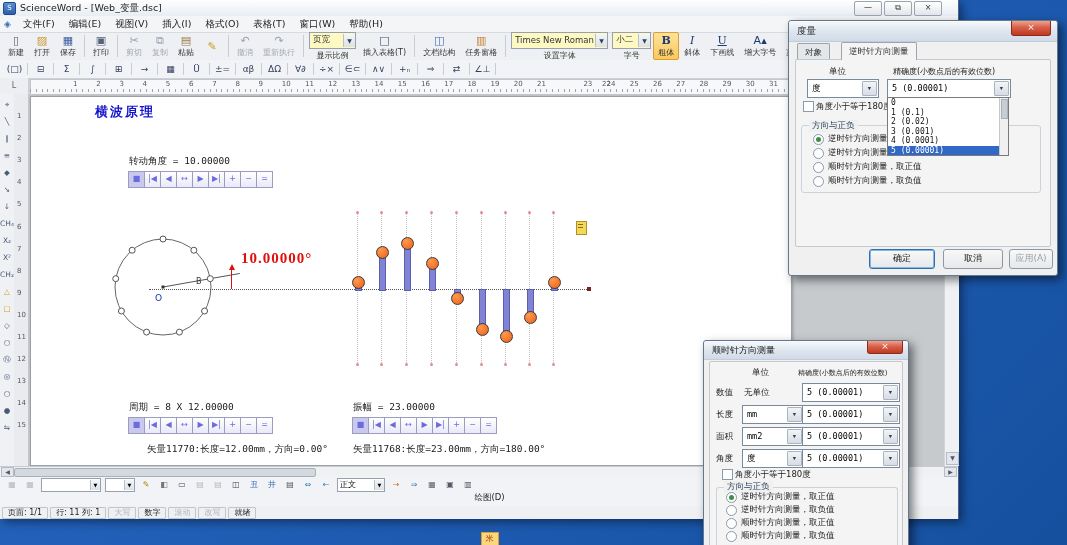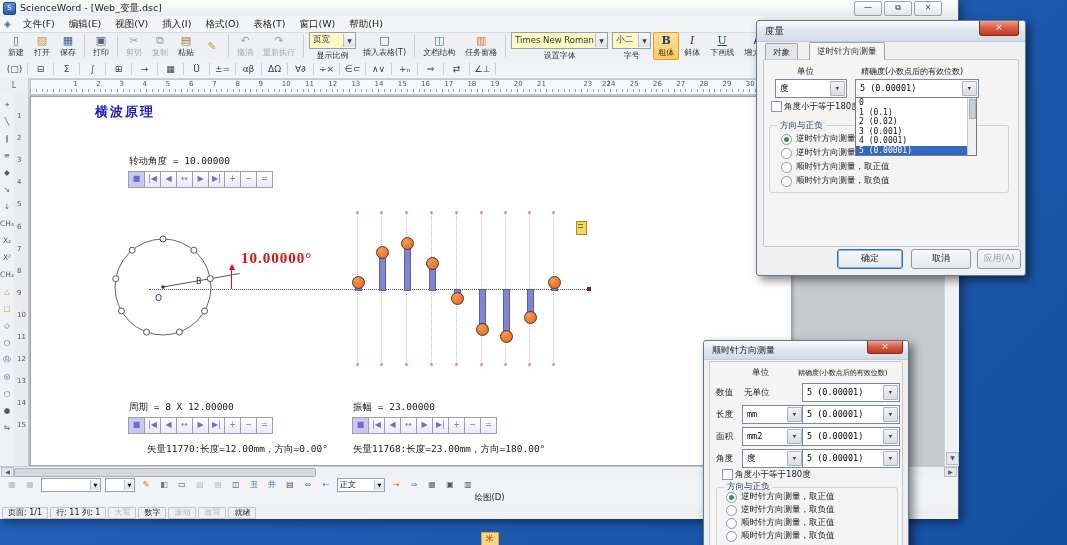--- a/index.html
+++ b/index.html
@@ -545,21 +545,21 @@
         <div class="scell">页面: 1/1</div>
         <div class="scell">行: 11 列: 1</div>
         <div class="scell d">大写</div>
         <div class="scell">数字</div>
         <div class="scell d">滚动</div>
         <div class="scell d">改写</div>
         <div class="scell">就绪</div>
       </div>
   </div>
 
-  <div class="dlg" id="dlg1" style="left:756px;top:20px;width:268px;height:254px;text-decoration:underline;">
+  <div class="dlg" id="dlg1" style="left:788px;top:20px;width:268px;height:254px;text-decoration:underline;">
     <div class="dlgtitle">度量</div>
     <div class="dlgx" style="right:6px;">×</div>
     <div class="tab" style="left:8px;top:22px;">对象</div>
     <div class="tab active" style="left:52px;top:21px;">逆时针方向测量</div>
     <div class="panel" style="left:6px;top:38px;width:254px;height:186px;"></div>
 
     <div class="flabel" style="left:40px;top:45px;">单位</div>
     <div class="flabel" style="left:104px;top:45px;font-size:8px;">精确度(小数点后的有效位数)</div>
     <div class="fcombo" style="left:18px;top:58px;width:66px;">
       <span>度</span><span class="da">▼</span>

